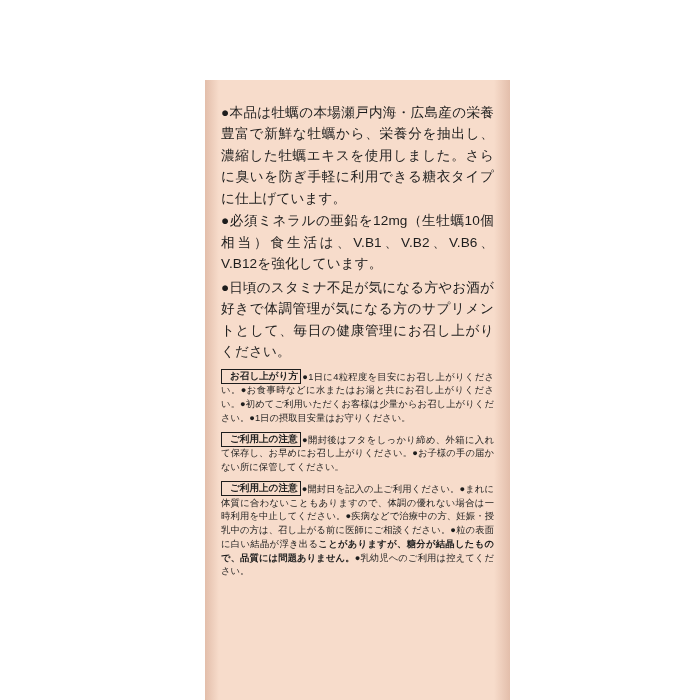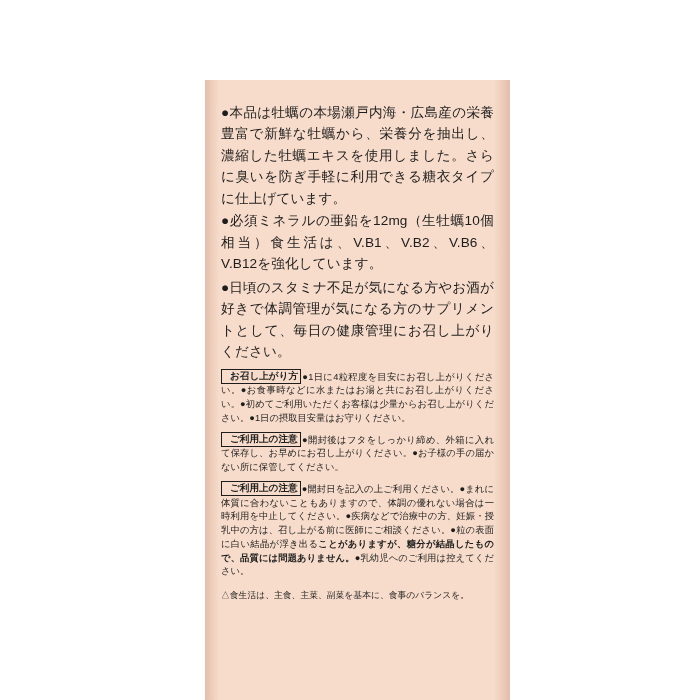--- a/index.html
+++ b/index.html
@@ -110,17 +110,16 @@
       </div>
 
       <div class="section">
         <p class="section-body"><span class="boxed-head">ご利用上の注意</span><span>●開封後はフタをしっかり締め、外箱に入れて保存し、お早めにお召し上がりください。●お子様の手の届かない所に保管してください。</span></p>
       </div>
 
       <div class="section">
         <p class="section-body"><span class="boxed-head">ご利用上の注意</span><span>●開封日を記入の上ご利用ください。●まれに体質に合わないこともありますので、体調の優れない場合は一時利用を中止してください。●疾病などで治療中の方、妊娠・授乳中の方は、召し上がる前に医師にご相談ください。●粒の表面に白い結晶が浮き出る</span><span class="bold">ことがありますが、糖分が結晶したもので、品質には問題ありません。</span><span>●乳幼児へのご利用は控えてください。</span></p>
       </div>
 
-      <p class="footnote">△食生活は、主食、主菜、副菜を基本に、食事のバランスを。</p>
 
     </div>
   </div>
 </div>
 
 </body></html>

